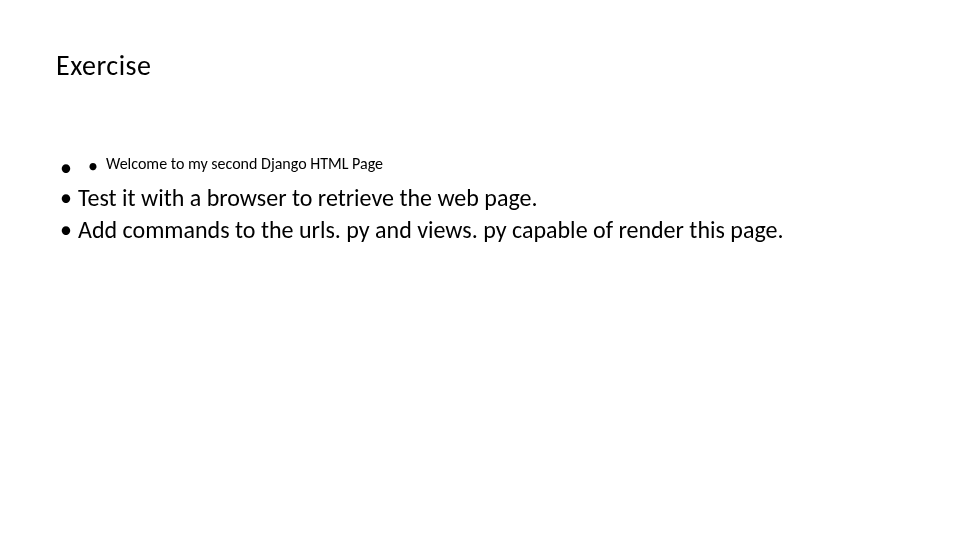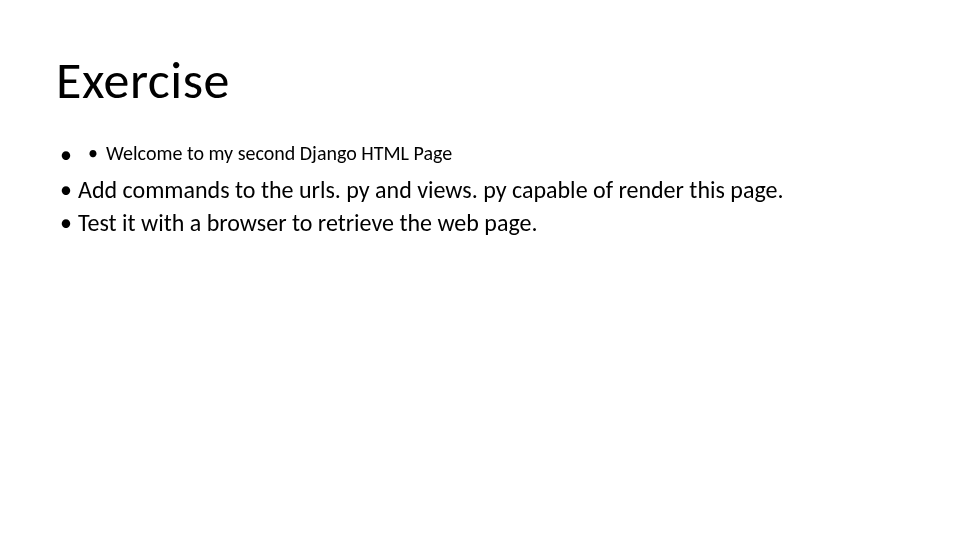--- a/index.html
+++ b/index.html
@@ -10,23 +10,23 @@
     body {
       width: 960px;
       height: 540px;
       background: #ffffff;
       font-family: Calibri, "Segoe UI", Arial, sans-serif;
       color: #000000;
       padding: 48px 56px;
       overflow: hidden;
     }
     .slide-title {
-      font-size: 52px;
+      font-size: 28px;
       font-weight: 400;
-      margin-bottom: 28px;
+      margin-bottom: 70px;
       letter-spacing: 0.5px;
     }
     .bullets {
       list-style: none;
     }
     .bullets > li {
       position: relative;
       padding-left: 22px;
       font-size: 24px;
       line-height: 1.28;
@@ -40,21 +40,21 @@
       font-size: 24px;
     }
     .sub-bullets {
       list-style: none;
       margin-top: 6px;
       margin-bottom: 8px;
     }
     .sub-bullets > li {
       position: relative;
       padding-left: 28px;
-      font-size: 20px;
+      font-size: 16px;
       line-height: 1.35;
     }
     .sub-bullets > li::before {
       content: "•";
       position: absolute;
       left: 10px;
       top: 0;
       font-size: 20px;
     }
   </style>
@@ -65,18 +65,18 @@
 
 <ul class="bullets">
   <li>
     <ul class="sub-bullets">
       <li>
         <span>Welcome to my second Django HTML Page</span>
       </li>
     </ul>
   </li>
   <li>
-    <span>Add commands to the urls. py and views. py capable of render this page.</span>
+    <span>Test it with a browser to retrieve the web page.</span>
   </li>
   <li>
-    <span>Test it with a browser to retrieve the web page.</span>
+    <span>Add commands to the urls. py and views. py capable of render this page.</span>
   </li>
 </ul>
 
 </body></html>

